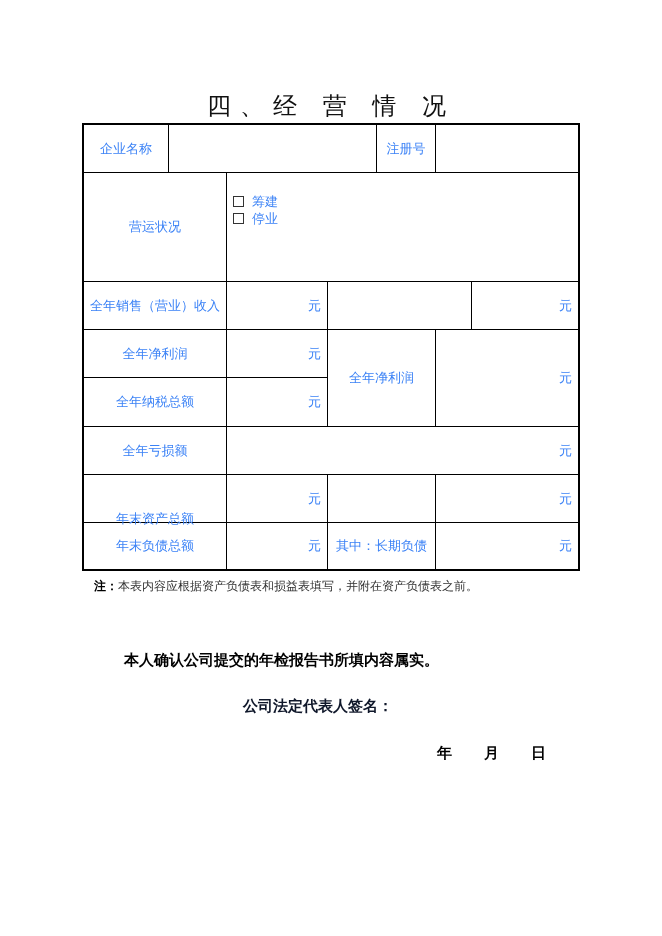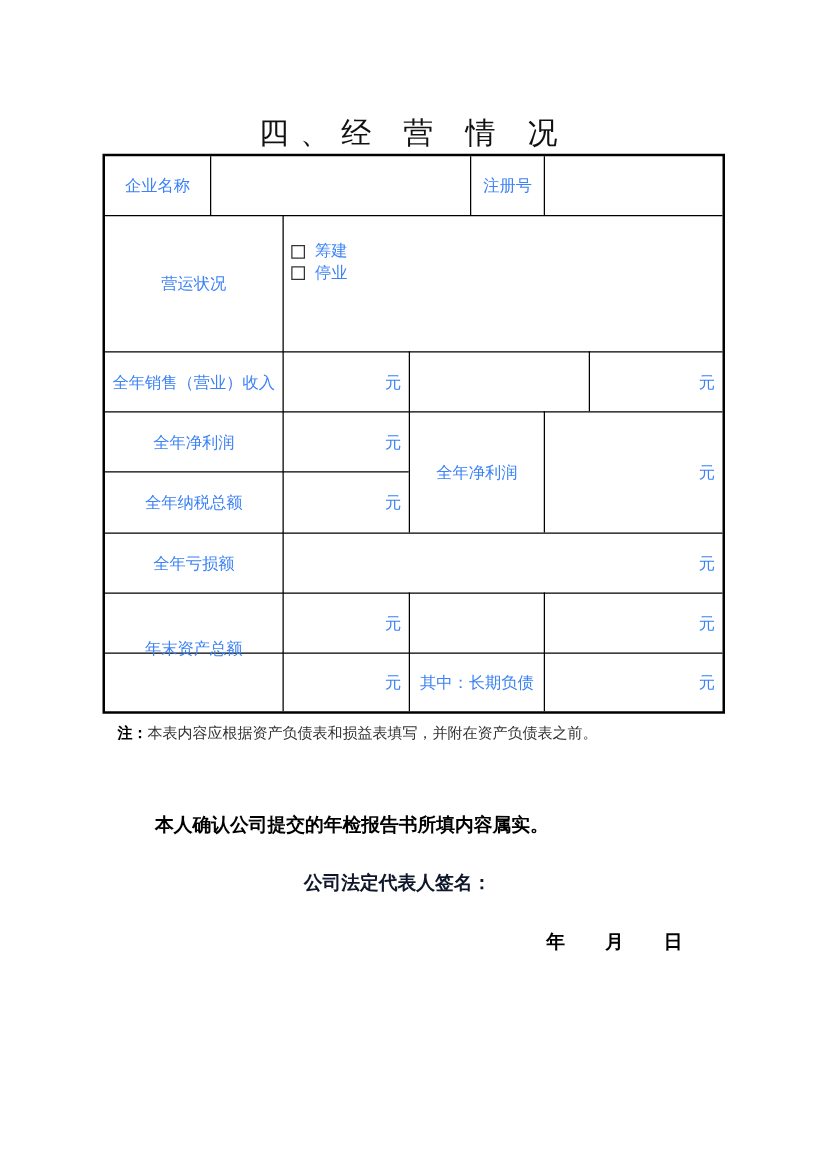--- a/index.html
+++ b/index.html
@@ -80,20 +80,21 @@
   <div class="cell lbl" style="left:244px;top:205px;width:107px;height:96px;">全年净利润</div>
   <div class="cell val" style="left:352px;top:205px;width:142px;height:96px;">元</div>
 
   <div class="cell lbl" style="left:0;top:302px;width:142px;height:47px;">全年亏损额</div>
   <div class="cell val" style="left:143px;top:302px;width:351px;height:47px;">元</div>
 
   <div class="cell lbl" style="left:0;top:370px;width:142px;height:47px;">年末资产总额</div>
   <div class="cell val" style="left:143px;top:350px;width:100px;height:47px;">元</div>
   <div class="cell val" style="left:352px;top:350px;width:142px;height:47px;">元</div>
 
+  <div class="cell lbl" style="left:0;top:398px;width:142px;height:46px;">年末负债总额</div>
   <div class="cell val" style="left:143px;top:398px;width:100px;height:46px;">元</div>
   <div class="cell lbl" style="left:244px;top:398px;width:107px;height:46px;">其中：长期负债</div>
   <div class="cell val" style="left:352px;top:398px;width:142px;height:46px;">元</div>
 </div>
 
 <div class="note"><b>注：</b><span>本表内容应根据资产负债表和损益表填写，并附在资产负债表之前。</span></div>
 
 <div class="confirm">本人确认公司提交的年检报告书所填内容属实。</div>
 <div class="sign">公司法定代表人签名：</div>
 <div class="date" style="left:437px;">年</div>

